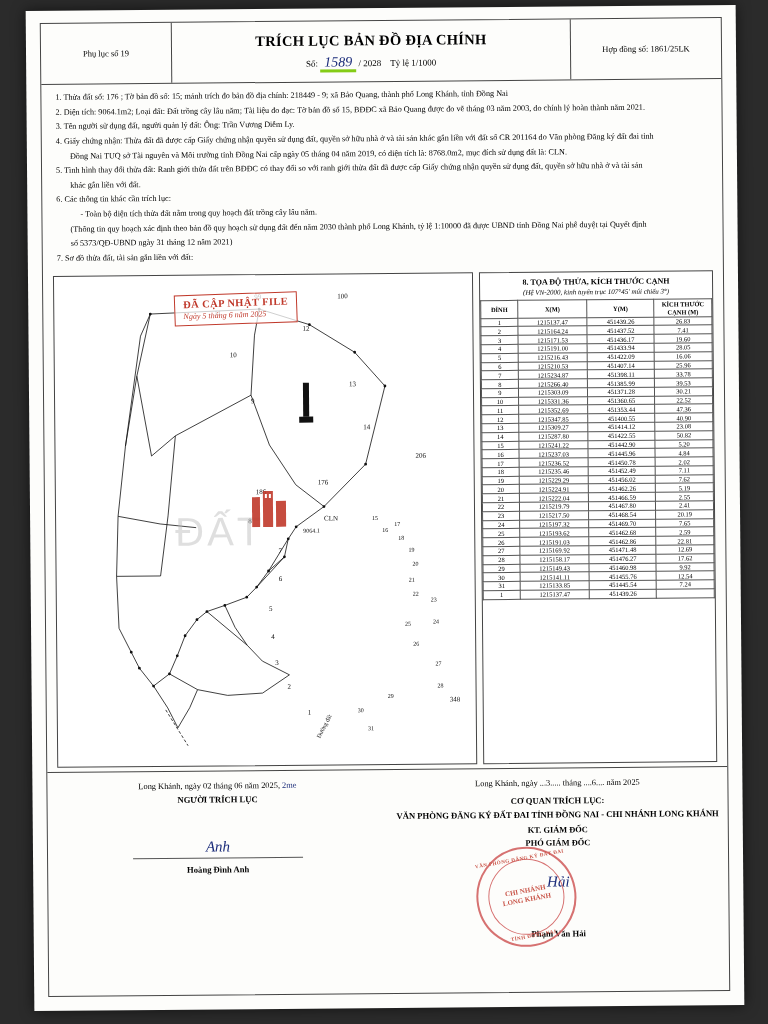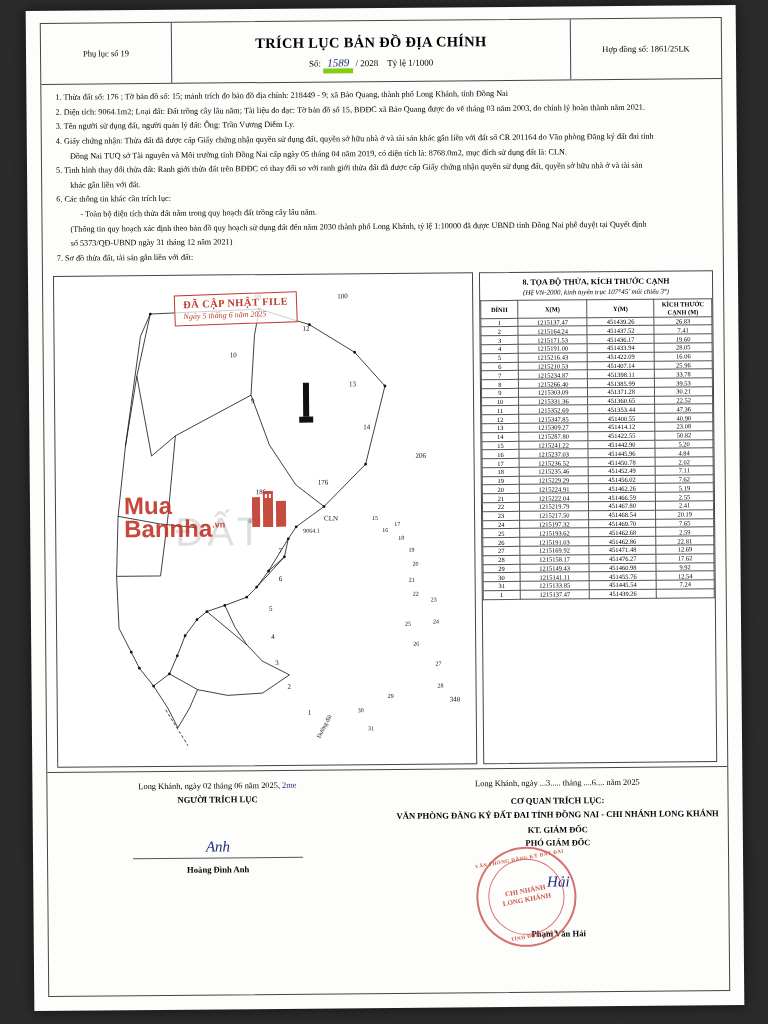--- a/index.html
+++ b/index.html
@@ -40,22 +40,22 @@
     font-size:8.5px;display:flex;align-items:center;justify-content:center;
   }
   .hdr-mid{
     position:absolute;left:130px;right:150px;top:0;height:100%;
     display:flex;flex-direction:column;align-items:center;justify-content:center;
   }
   .title{font-size:14.5px;font-weight:bold;letter-spacing:.3px;}
   .subtitle{font-size:9px;margin-top:5px;}
   .sub-hand{
     font-family:"Liberation Serif", serif;
-    font-style:italic;color:#1b2c7a;font-size:11px;
-    border-bottom:5px solid #84cc16;padding:0 4px;
+    font-style:italic;color:#1b2c7a;font-size:14px;
+    border-bottom:3px solid #84cc16;padding:0 4px;
   }
   
   .body{
     padding:7px 14px 4px 14px;
     font-size:8.2px;line-height:1.48;
     text-align:justify;
   }
   .body p{margin:0 0 2.5px 0;}
   .indent{padding-left:14px;}
   .indent2{padding-left:24px;}
@@ -303,24 +303,20 @@
           <text class="lblsm" x="262" y="464" transform="rotate(-62 262 464)">Đường đất</text>
         </svg>
 
         <div class="wm-ghost">ĐẤT</div>
 
         <div class="stamp">
           <div class="s1">ĐÃ CẬP NHẬT FILE</div>
           <div class="s2">Ngày 5 tháng 6 năm 2025</div>
         </div>
 
-        <div class="wm">
-          <span>Mua</span><br>
-          <span>Bannha</span><span class="vn">.vn</span>
-        </div>
         <svg class="wm-bars" width="36" height="40">
           <rect x="0" y="10" width="8" height="30" fill="#c0392b"></rect>
           <rect x="11" y="4" width="10" height="36" fill="#c0392b"></rect>
           <rect x="24" y="14" width="10" height="26" fill="#c0392b"></rect>
           <rect x="13" y="7" width="2" height="4" fill="#fff"></rect>
           <rect x="17" y="7" width="2" height="4" fill="#fff"></rect>
         </svg>
       </div>
 
       <div class="tablebox">

